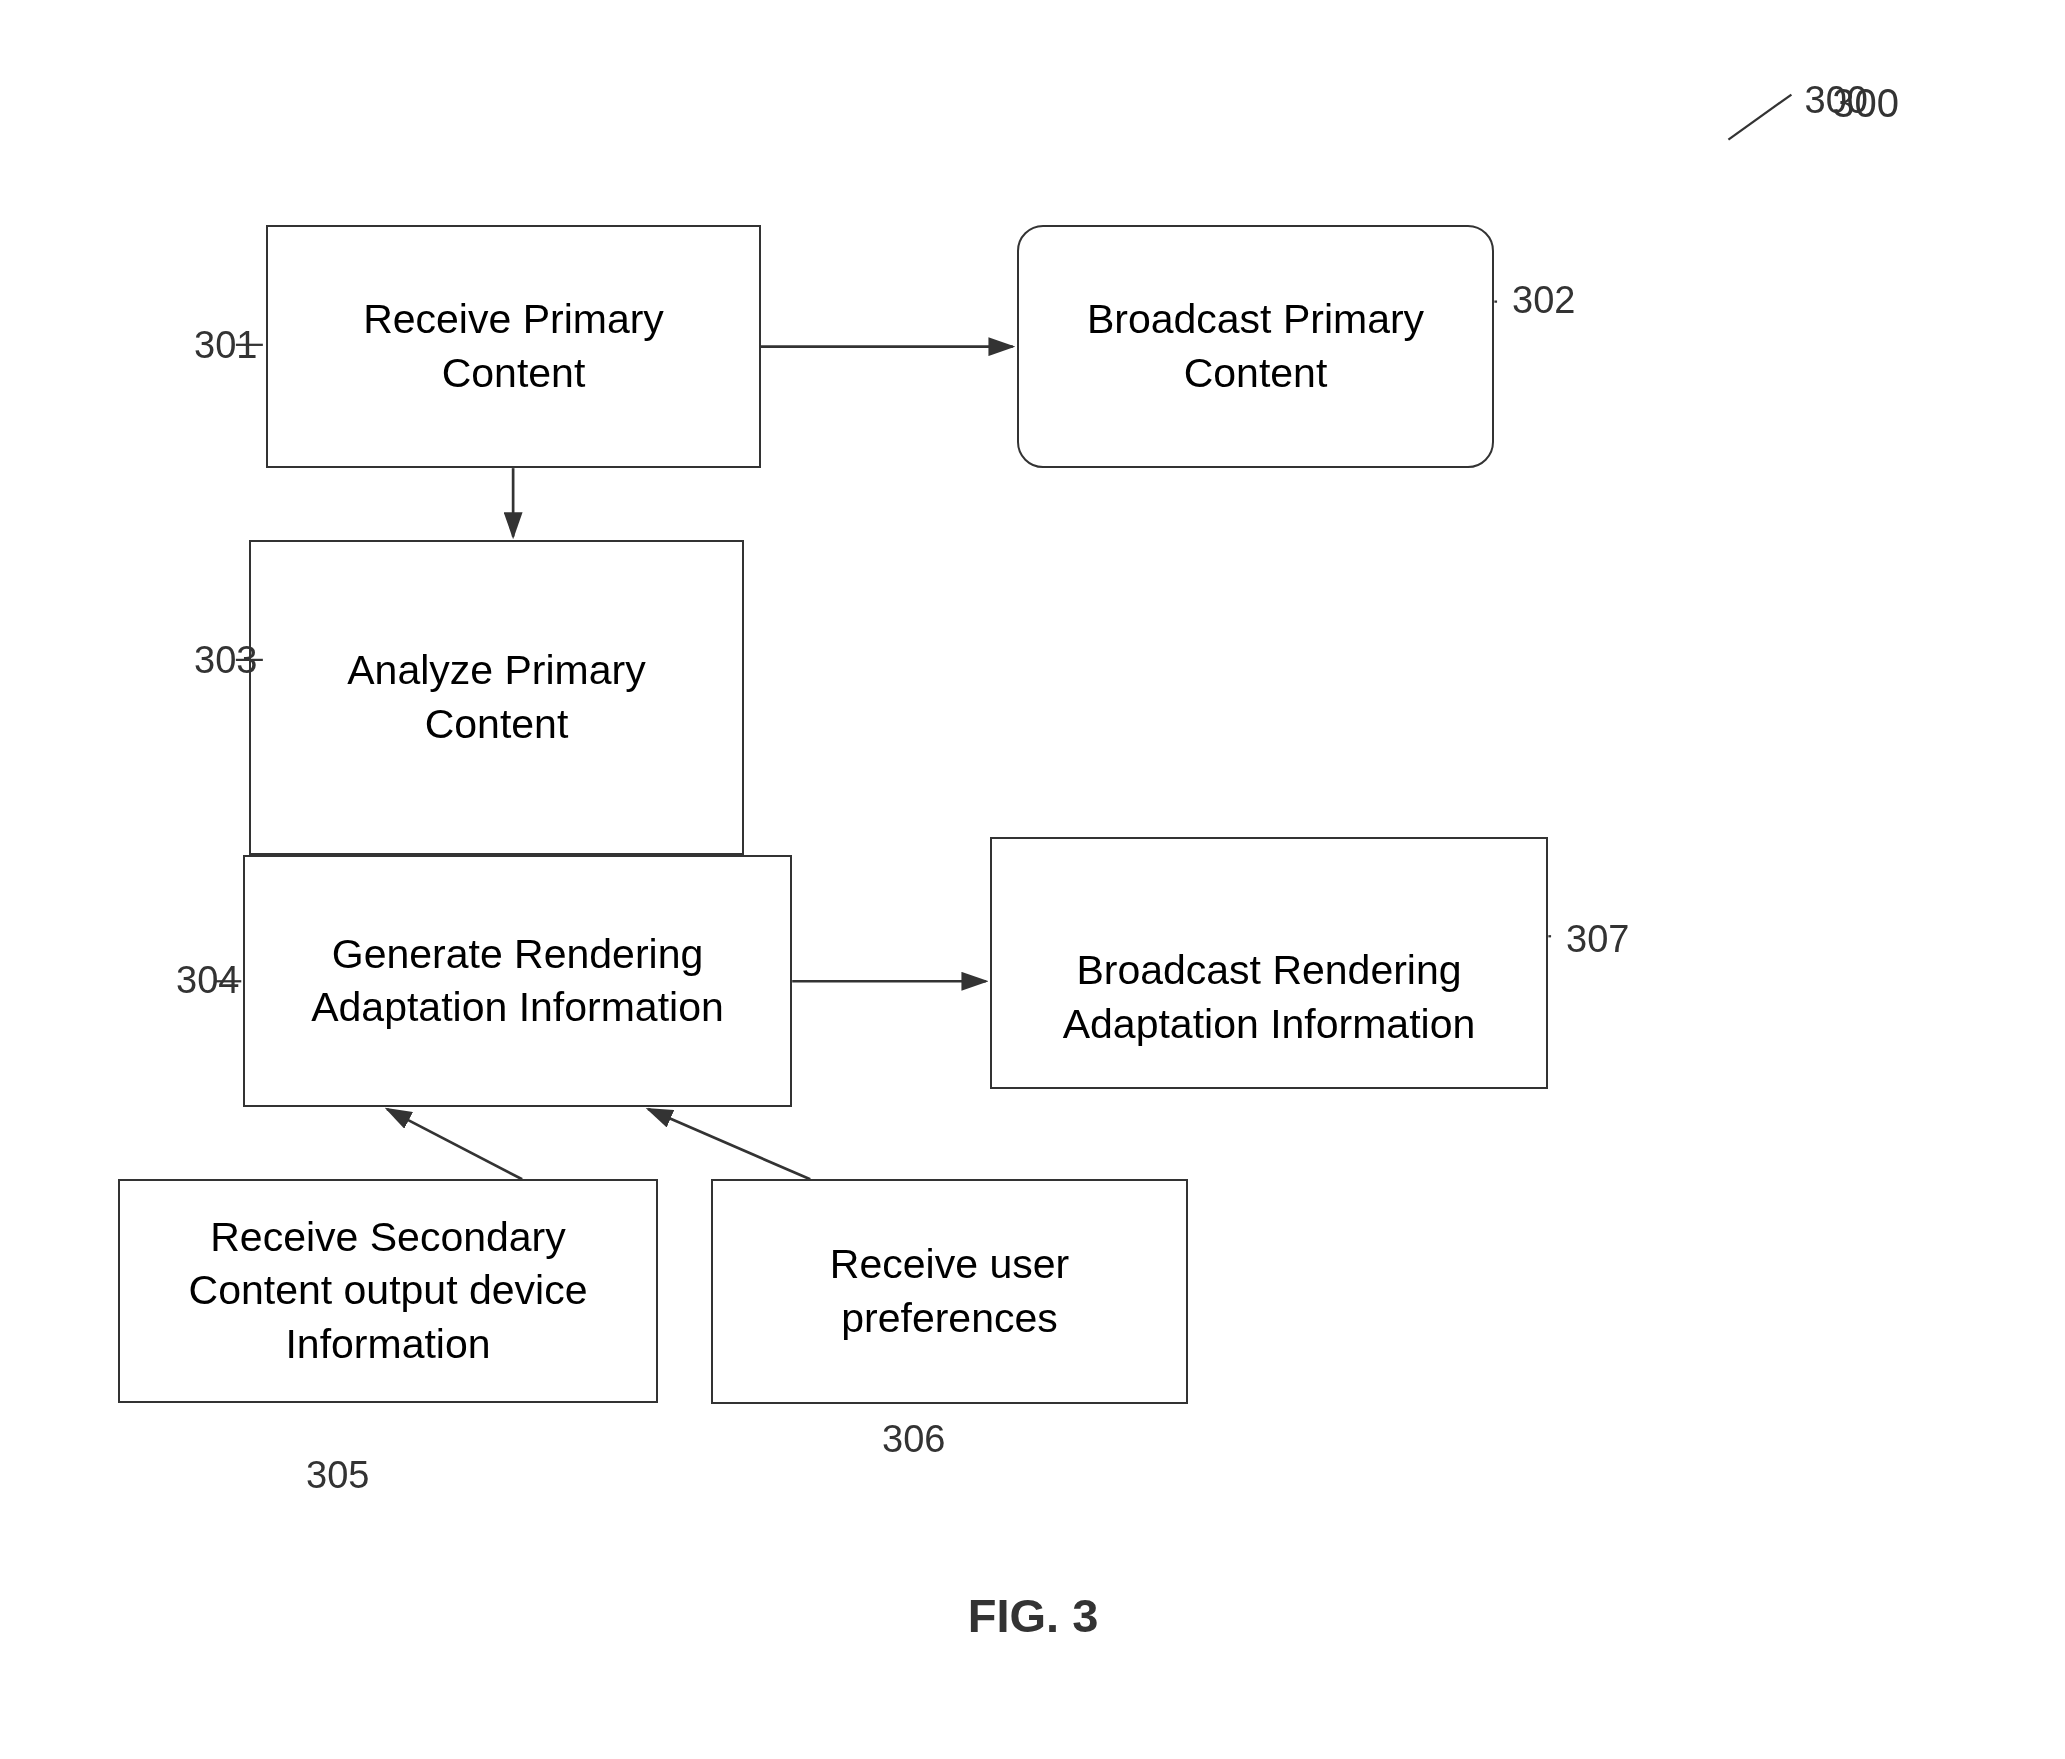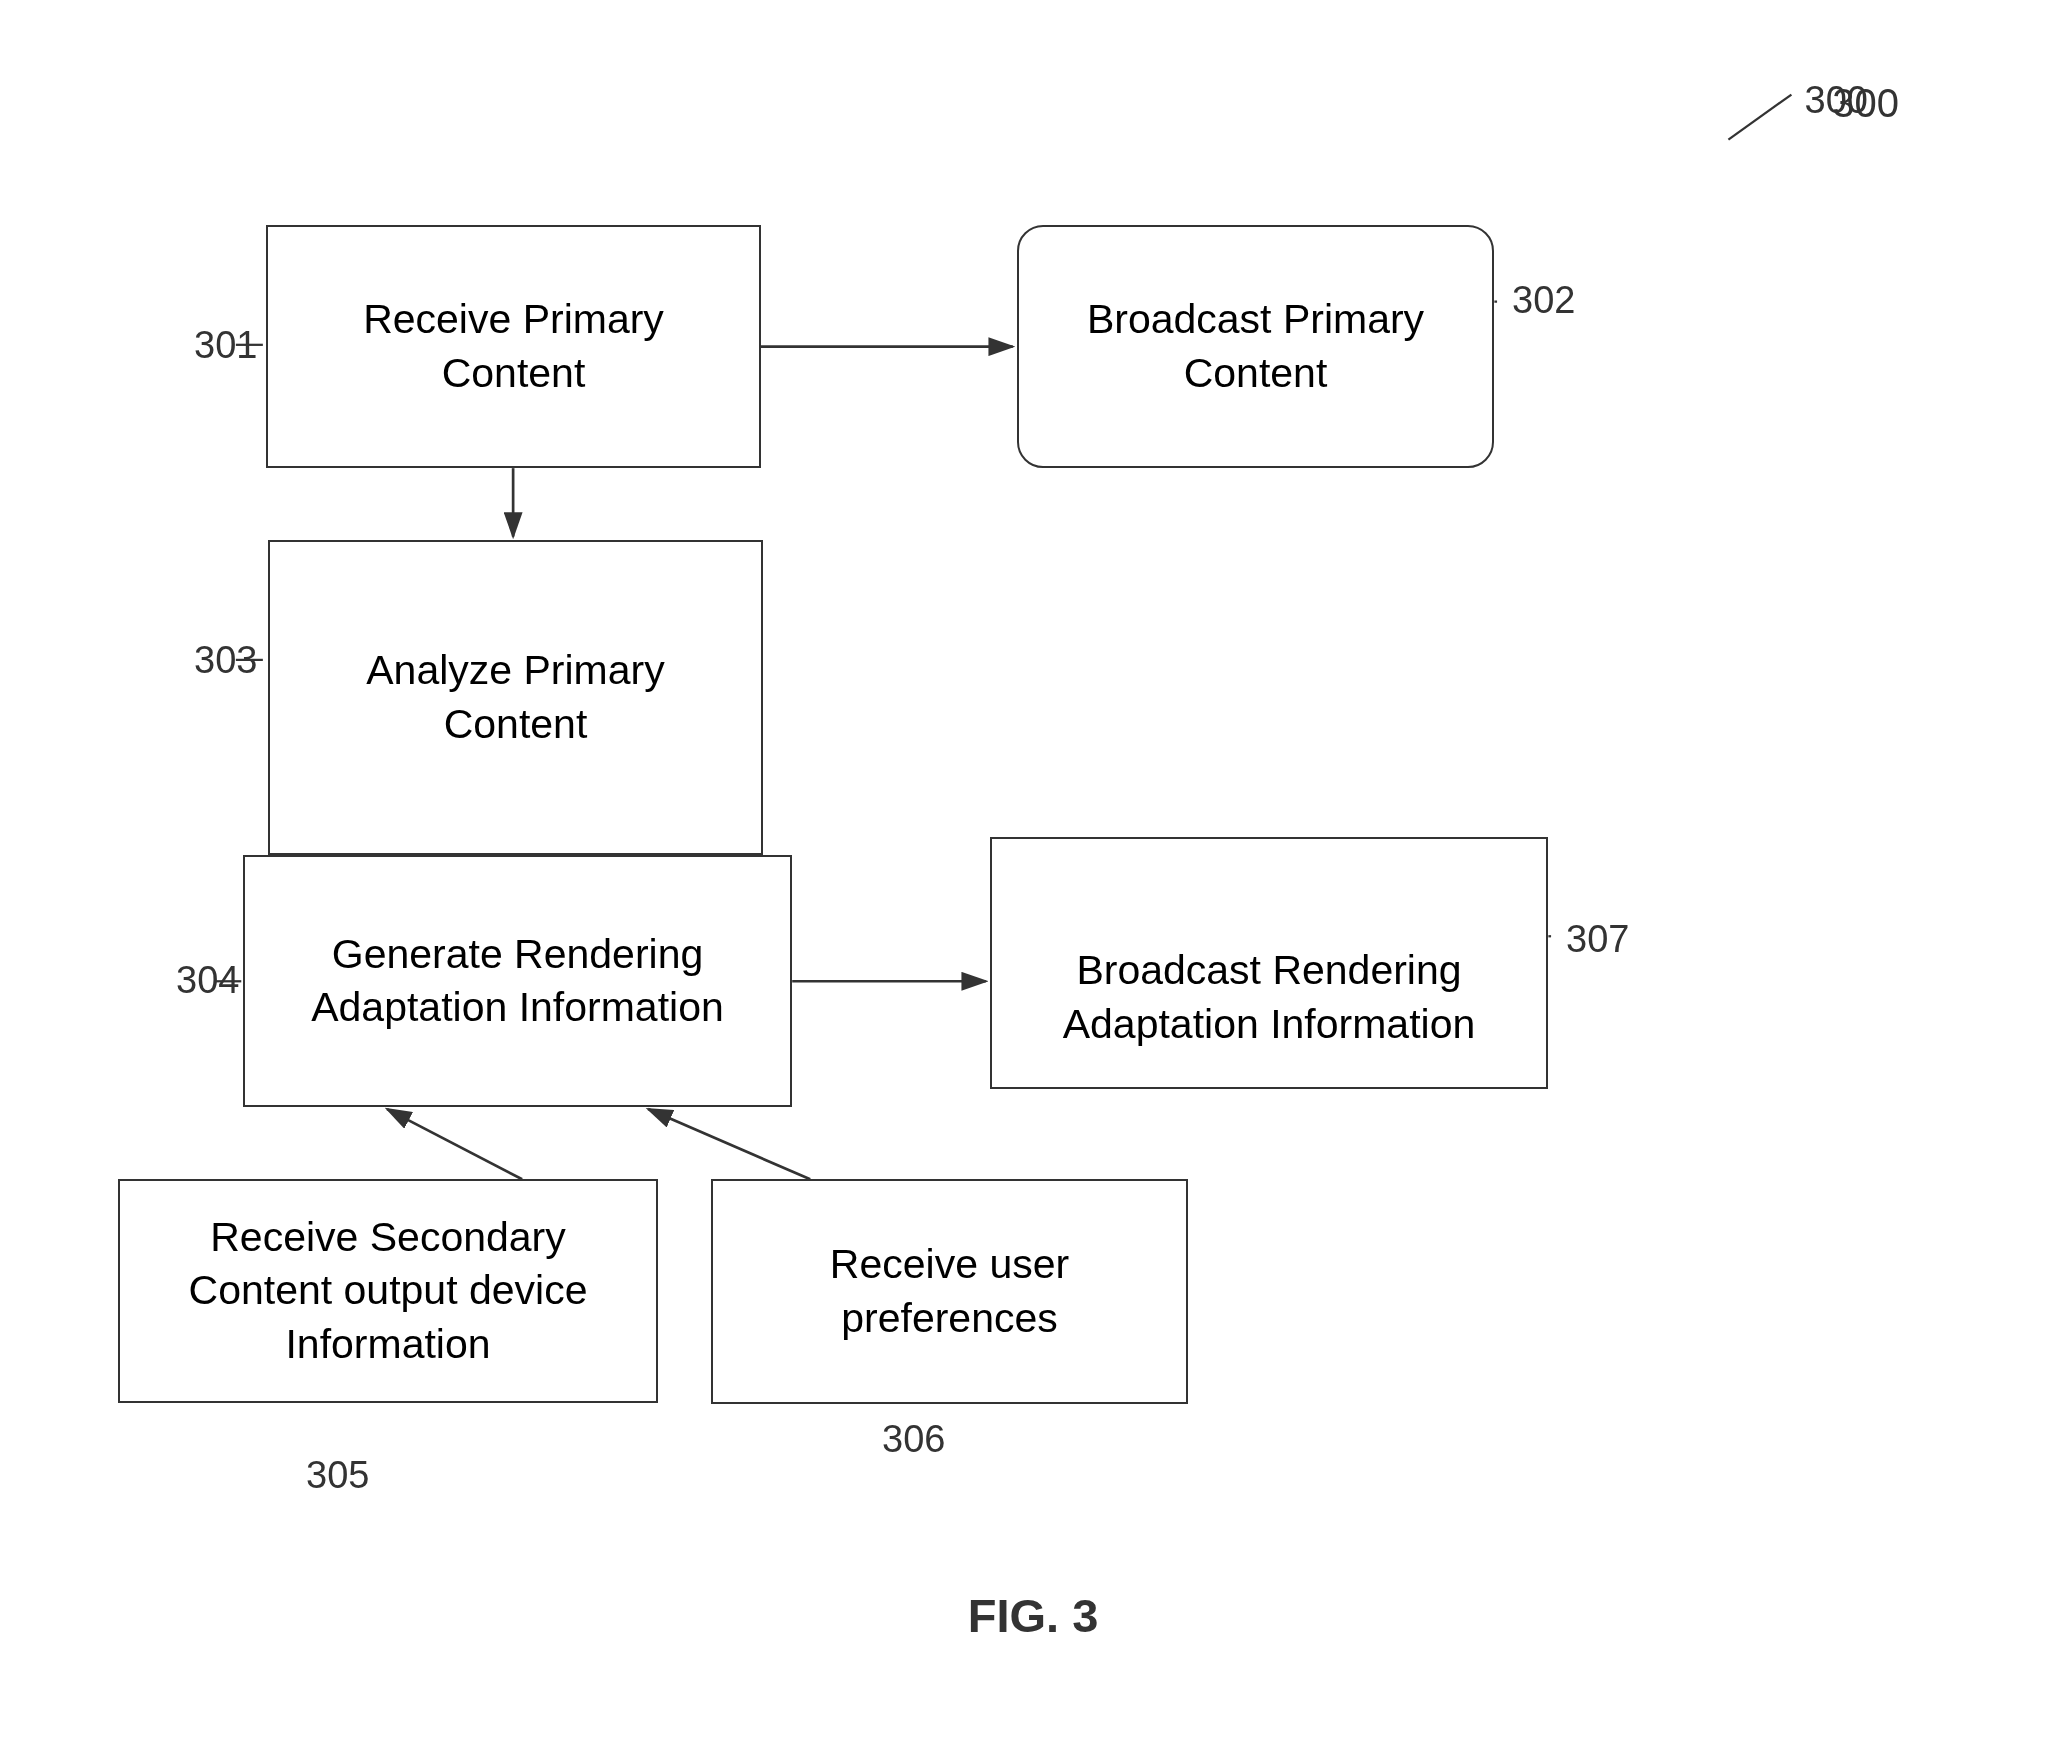--- a/index.html
+++ b/index.html
@@ -97,21 +97,21 @@
   </svg>
 
   <div class="box" style="left: 1017px; top: 225px; width: 477px; height: 243px; border-radius: 26px;">
     <span>Broadcast Primary Content</span>
   </div>
   <div class="label" style="left: 1512px; top: 279px;">302</div>
   <svg style="position:absolute;top:0;left:0;width:2066px;height:1760px;pointer-events:none;" viewBox="0 0 2295 1955" width="2066" height="1760">
     <line x1="1660" y1="335" x2="1663" y2="335" stroke="#333" stroke-width="2.5"></line>
   </svg>
 
-  <div class="box" style="left: 268px; top: 540px; width: 495px; height: 315px;">
+  <div class="box" style="left: 249px; top: 540px; width: 495px; height: 315px;">
     <span>Analyze Primary Content</span>
   </div>
   <div class="label" style="left: 194px; top: 639px;">303</div>
   <svg style="position:absolute;top:0;left:0;width:2066px;height:1760px;pointer-events:none;" viewBox="0 0 2295 1955" width="2066" height="1760">
     <line x1="262" y1="733" x2="292" y2="733" stroke="#333" stroke-width="2.5"></line>
   </svg>
 
   <div class="box" style="left: 243px; top: 855px; width: 549px; height: 252px;">
     <span>Generate Rendering Adaptation Information</span>
   </div>

